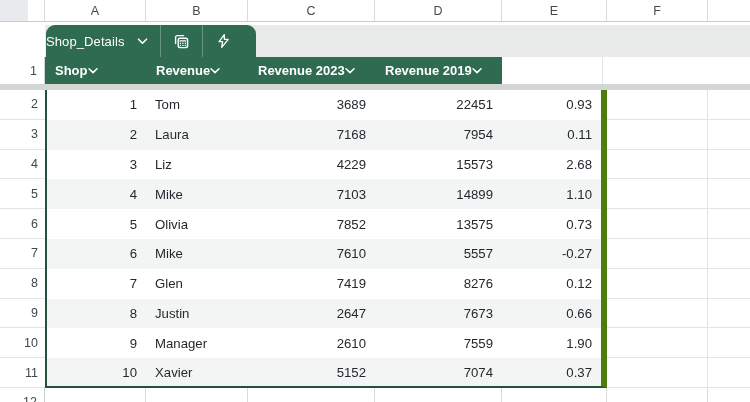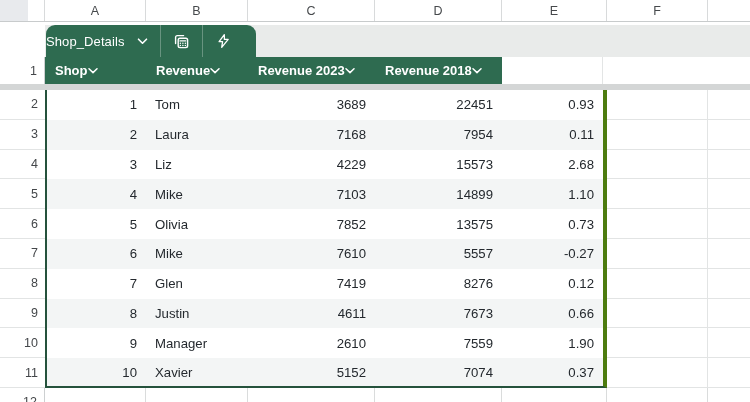--- a/index.html
+++ b/index.html
@@ -66,21 +66,21 @@
   .drow { height:29.8px; }
   .drow .gut { border-bottom:1px solid #e2e4e4; }
   .cell {
     display:flex; align-items:center; font-size:13.2px; color:#24292e;
     background:#fff; overflow:hidden; white-space:nowrap;
   }
   .band .cell.in-table { background:#f3f5f5; }
   .num { justify-content:flex-end; padding-right:9px; }
   .txt { justify-content:flex-start; padding-left:9px; }
   .tbl-l { border-left:2px solid #25523c; }
-  .tbl-r { border-right:4px solid #4d7c0f; }
+  .tbl-r { border-right:6px solid #4d7c0f; }
   .tbl-b { border-bottom:2px solid #25523c; }
   .fcell { border-bottom:1px solid #e2e4e4; border-right:1px solid #e2e4e4; background:#fff !important; }
   .gcell { border-bottom:1px solid #e2e4e4; background:#fff !important; }
 
   
   .row12 { height:14px; overflow:hidden; }
   .row12 .gut { height:28px; line-height:28px; border-right:1px solid #cdd0d1; }
   .r12cell { height:28px; border-right:1px solid #dadcdc; background:#fff; }
 
   svg { display:block; }
@@ -146,21 +146,21 @@
           <path d="M1 .8 L5 4.6 L9 .8" fill="none" stroke="#fff" stroke-width="1.5" stroke-linecap="round" stroke-linejoin="round"></path>
         </svg>
     </div>
     <div class="w-c hcell">
       <span>Revenue 2023</span>
       <svg width="10" height="6" viewBox="0 0 10 6">
           <path d="M1 .8 L5 4.6 L9 .8" fill="none" stroke="#fff" stroke-width="1.5" stroke-linecap="round" stroke-linejoin="round"></path>
         </svg>
     </div>
     <div class="w-d hcell">
-      <span>Revenue 2018</span>
+      <span>Revenue 2019</span>
       <svg width="10" height="6" viewBox="0 0 10 6">
           <path d="M1 .8 L5 4.6 L9 .8" fill="none" stroke="#fff" stroke-width="1.5" stroke-linecap="round" stroke-linejoin="round"></path>
         </svg>
     </div>
 
     <div class="w-f hdr-f"></div>
     <div class="w-g hdr-g"></div>
   </div>
 
   <div class="shadow-band"></div>
@@ -233,21 +233,21 @@
         <div class="cell in-table w-c num">7419</div>
         <div class="cell in-table w-d num">8276</div>
         <div class="cell in-table w-e num tbl-r">0.12</div>
         <div class="cell w-f fcell"></div>
         <div class="cell w-g gcell"></div>
       </div>
       <div class="row drow band">
         <div class="w-gutter gut">9</div>
         <div class="cell in-table w-a num tbl-l">8</div>
         <div class="cell in-table w-b txt">Justin</div>
-        <div class="cell in-table w-c num">4611</div>
+        <div class="cell in-table w-c num">2647</div>
         <div class="cell in-table w-d num">7673</div>
         <div class="cell in-table w-e num tbl-r">0.66</div>
         <div class="cell w-f fcell"></div>
         <div class="cell w-g gcell"></div>
       </div>
       <div class="row drow">
         <div class="w-gutter gut">10</div>
         <div class="cell in-table w-a num tbl-l">9</div>
         <div class="cell in-table w-b txt">Manager</div>
         <div class="cell in-table w-c num">2610</div>

